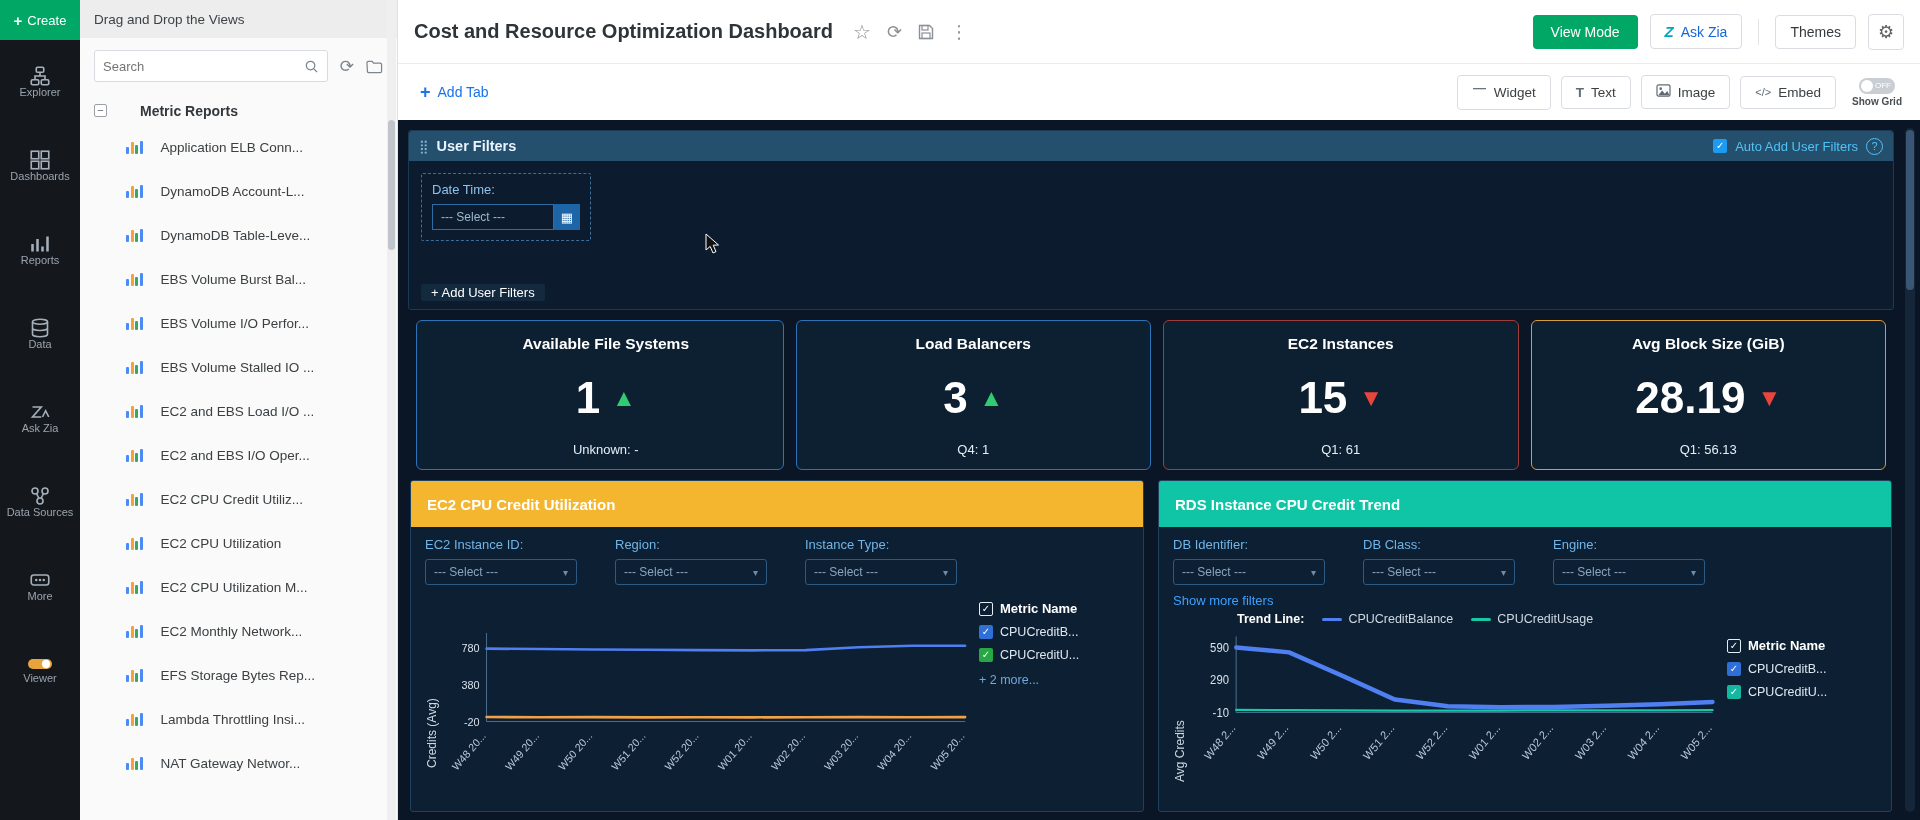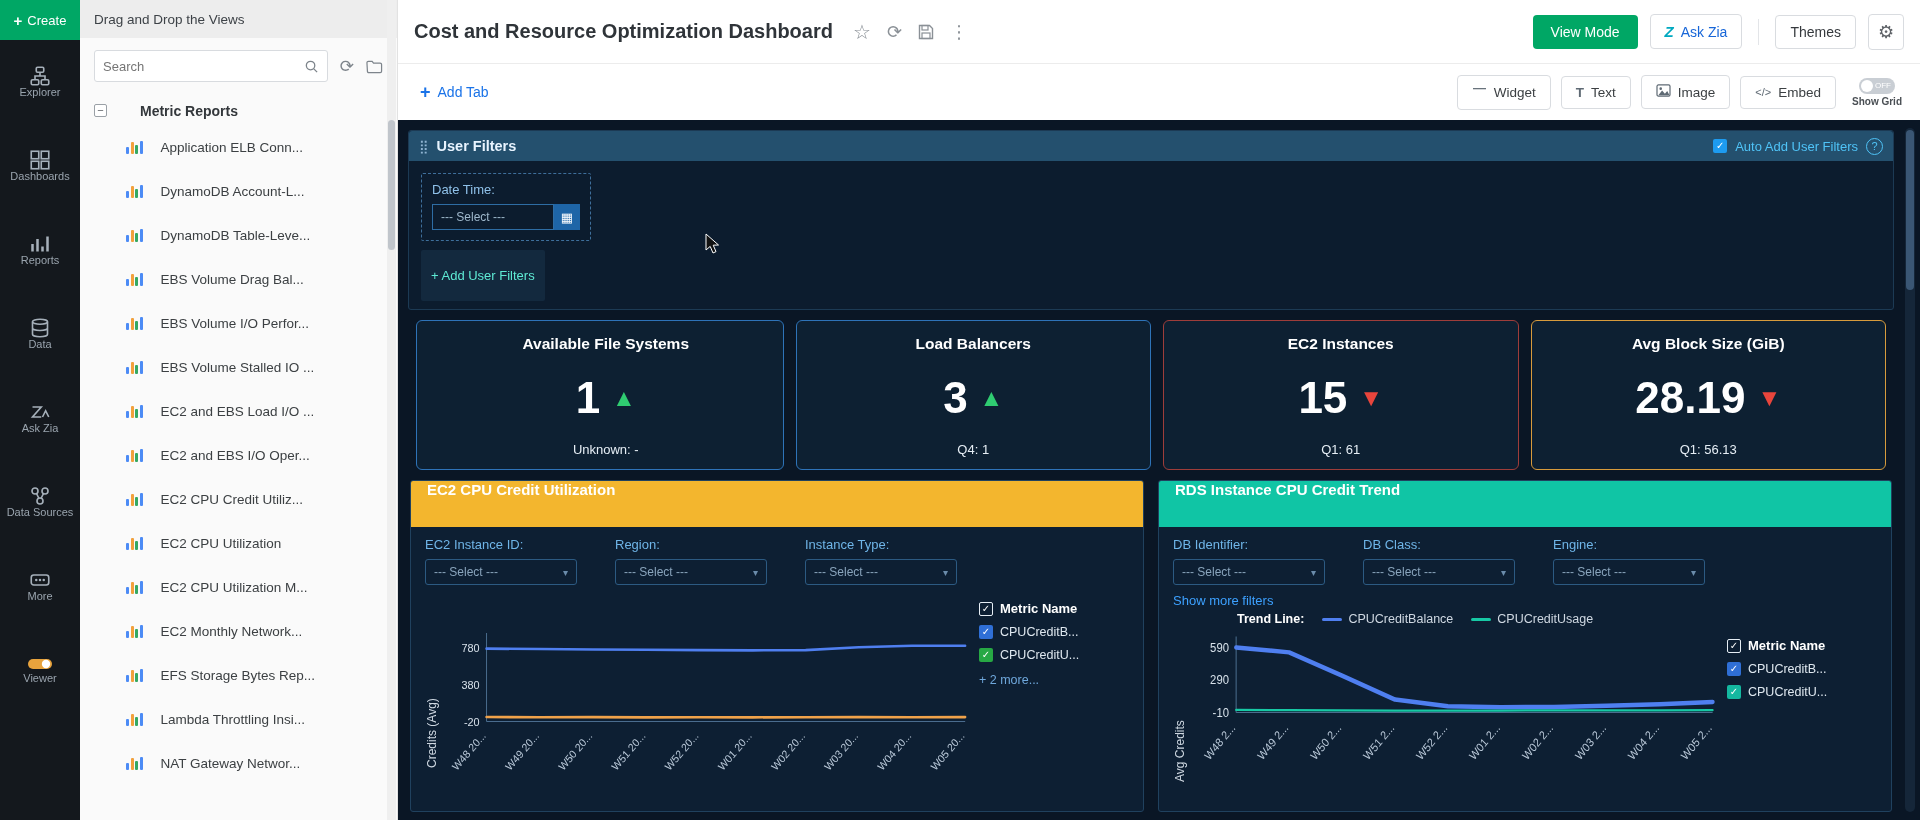--- a/index.html
+++ b/index.html
@@ -73,34 +73,34 @@
   .ufh-right{margin-left:auto;display:flex;align-items:center;gap:8px}
   .cb-blue{width:14px;height:14px;background:#1d9bf0;border-radius:2px;color:#fff;font-size:10px;line-height:14px;text-align:center;cursor:pointer}
   .auto-add{color:#4fc3f7;font-size:13px}
   .qmark{width:17px;height:17px;border:1px solid #4fc3f7;border-radius:50%;color:#4fc3f7;font-size:11px;line-height:15px;text-align:center;cursor:pointer}
   .uf-body{padding:12px 12px 10px 12px;height:150px;display:flex;flex-direction:column}
   .datebox{border:1px dashed #3e6f9b;padding:8px 10px 10px 10px;width:170px;border-radius:2px}
   .dt-label{color:#8fc1e9;font-size:13px;margin-bottom:7px}
   .dt-row{display:flex}
   .dt-select{flex:1;height:26px;border:1px solid #2e6da4;background:#0c1c2e;color:#9fb8cc;font-size:12px;display:flex;align-items:center;padding:0 8px;cursor:pointer}
   .cal{width:26px;height:26px;background:#1e65a7;color:#fff;display:flex;align-items:center;justify-content:center;font-size:13px;cursor:pointer}
-  .add-uf{margin-top:auto;align-self:flex-start;background:#13293e;color:#5eead4;font-size:13px;padding:18px 10px;border-radius:2px;cursor:pointer}
+  .add-uf{margin-top:auto;align-self:flex-start;background:#13293e;color:#ffffff;font-size:13px;padding:1px 10px;border-radius:2px;cursor:pointer}
 
   .kpi-row{display:flex;gap:12px;height:150px;margin-bottom:10px;padding:0 8px}
   .kpi{flex:1;background:#0d2032;border:1px solid #2e73b8;border-radius:6px;display:flex;flex-direction:column;align-items:center;justify-content:space-between;padding:14px 0 12px 0;cursor:pointer}
   .kpi-title{color:#fff;font-weight:bold;font-size:15.5px}
   .kpi-value{color:#fff;font-weight:bold;font-size:44px;line-height:1;display:flex;align-items:center;gap:12px}
   .tri{font-size:24px}
   .tri.up{color:#2fcc71}
   .tri.down{color:#e8453c}
   .kpi-sub{color:#e6eef5;font-size:13px}
 
   .charts{display:flex;gap:14px;height:332px;padding:0 2px}
   .cpanel{flex:1;background:#0d1f33;border:1px solid #20415e;border-radius:3px;display:flex;flex-direction:column;overflow:hidden}
-  .chead{height:46px;display:flex;align-items:flex-start;padding:0 16px;color:#fff;font-weight:bold;font-size:15px}
+  .chead{height:46px;display:flex;align-items:center;padding:0 16px;color:#fff;font-weight:bold;font-size:15px}
   .chead.amber{background:#f3b62e}
   .chead.teal{background:#10c5a5}
   .cbody{flex:1;padding:10px 14px 0 14px;display:flex;flex-direction:column;min-height:0}
   .frow{display:flex;gap:38px;margin-bottom:6px}
   .fgroup{display:flex;flex-direction:column}
   .flabel{color:#6fb5e8;font-size:13px;margin-bottom:7px}
   .fselect{width:152px;height:26px;border:1px solid #2c5a82;border-radius:3px;color:#8aa5bd;font-size:12px;display:flex;align-items:center;justify-content:space-between;padding:0 8px;cursor:pointer}
   .caret{color:#6b8cab;font-size:10px}
   .chart-zone{display:flex;flex:1;min-height:0;margin-top:4px}
   .ylab{width:20px;display:flex;align-items:flex-start;justify-content:center;color:#cfd8e2;font-size:12px;writing-mode:vertical-rl;transform:rotate(180deg);padding-bottom:60px}
@@ -273,21 +273,21 @@
             </span>
             <span class="view-label">DynamoDB Table-Leve...</span>
           </div>
           <div class="view-item">
             <span class="mini-bars">
               <i></i>
               <i></i>
               <i></i>
               <i></i>
             </span>
-            <span class="view-label">EBS Volume Drag Bal...</span>
+            <span class="view-label">EBS Volume Burst Bal...</span>
           </div>
           <div class="view-item">
             <span class="mini-bars">
               <i></i>
               <i></i>
               <i></i>
               <i></i>
             </span>
             <span class="view-label">EBS Volume I/O Perfor...</span>
           </div>

